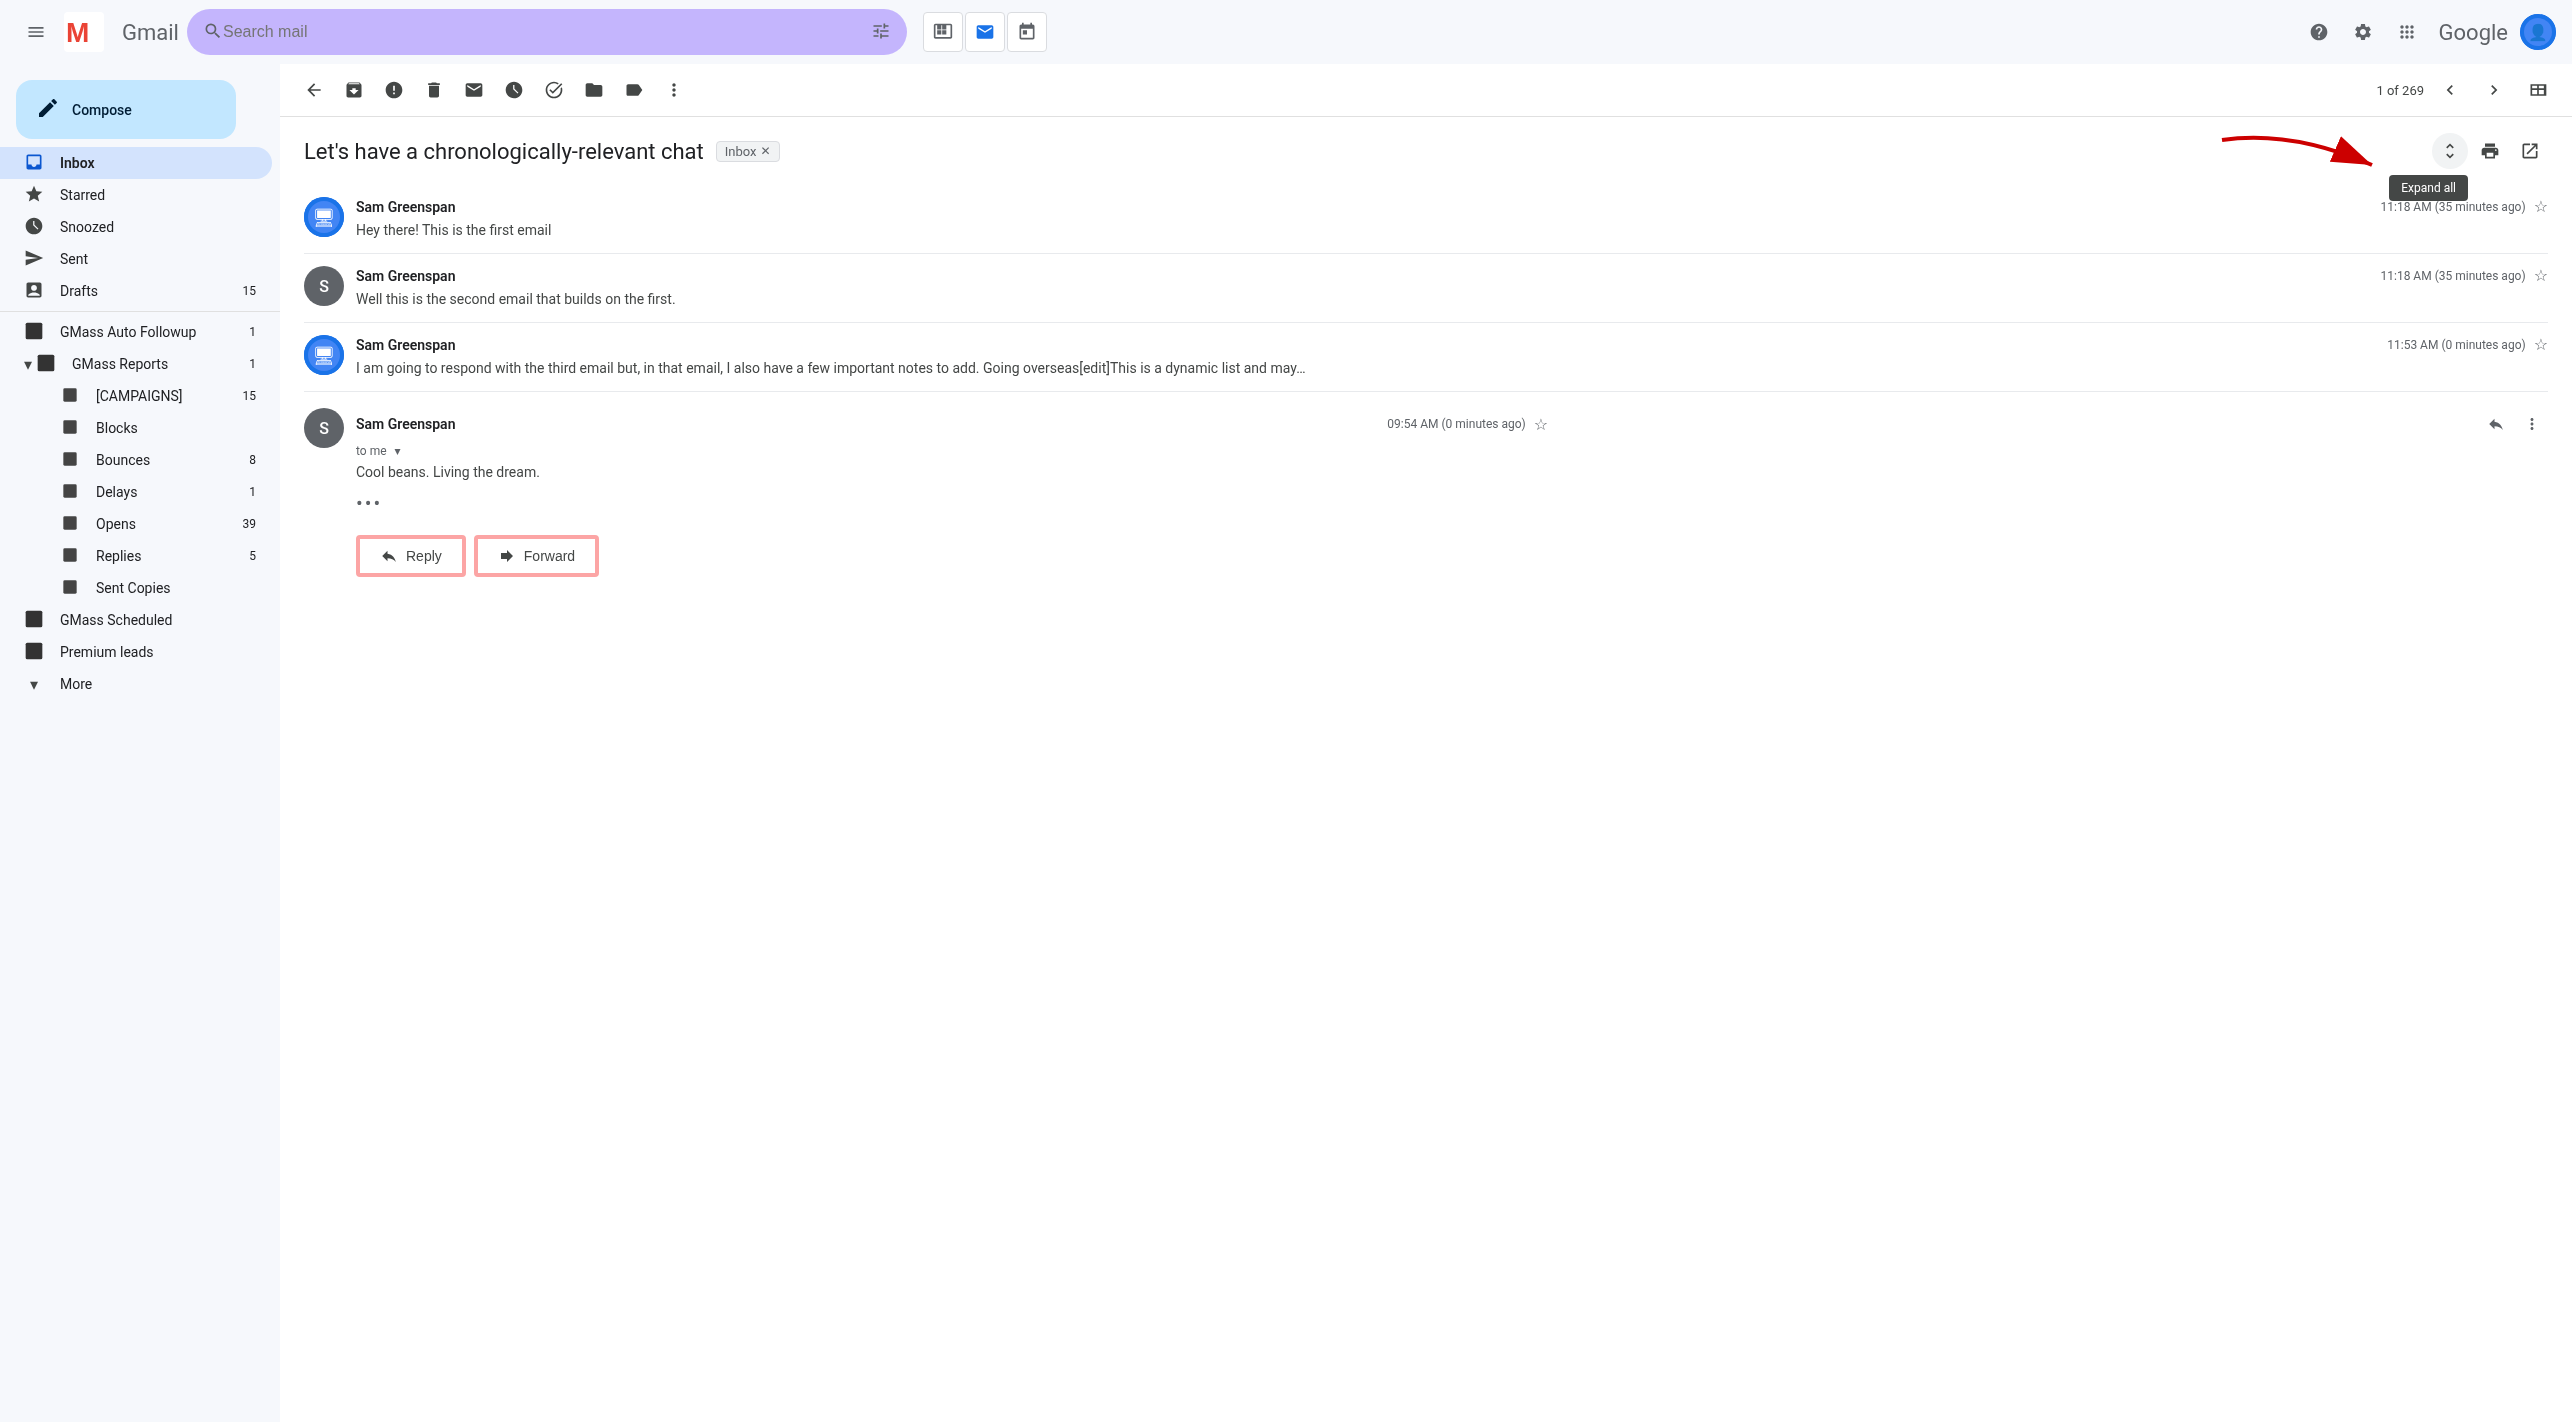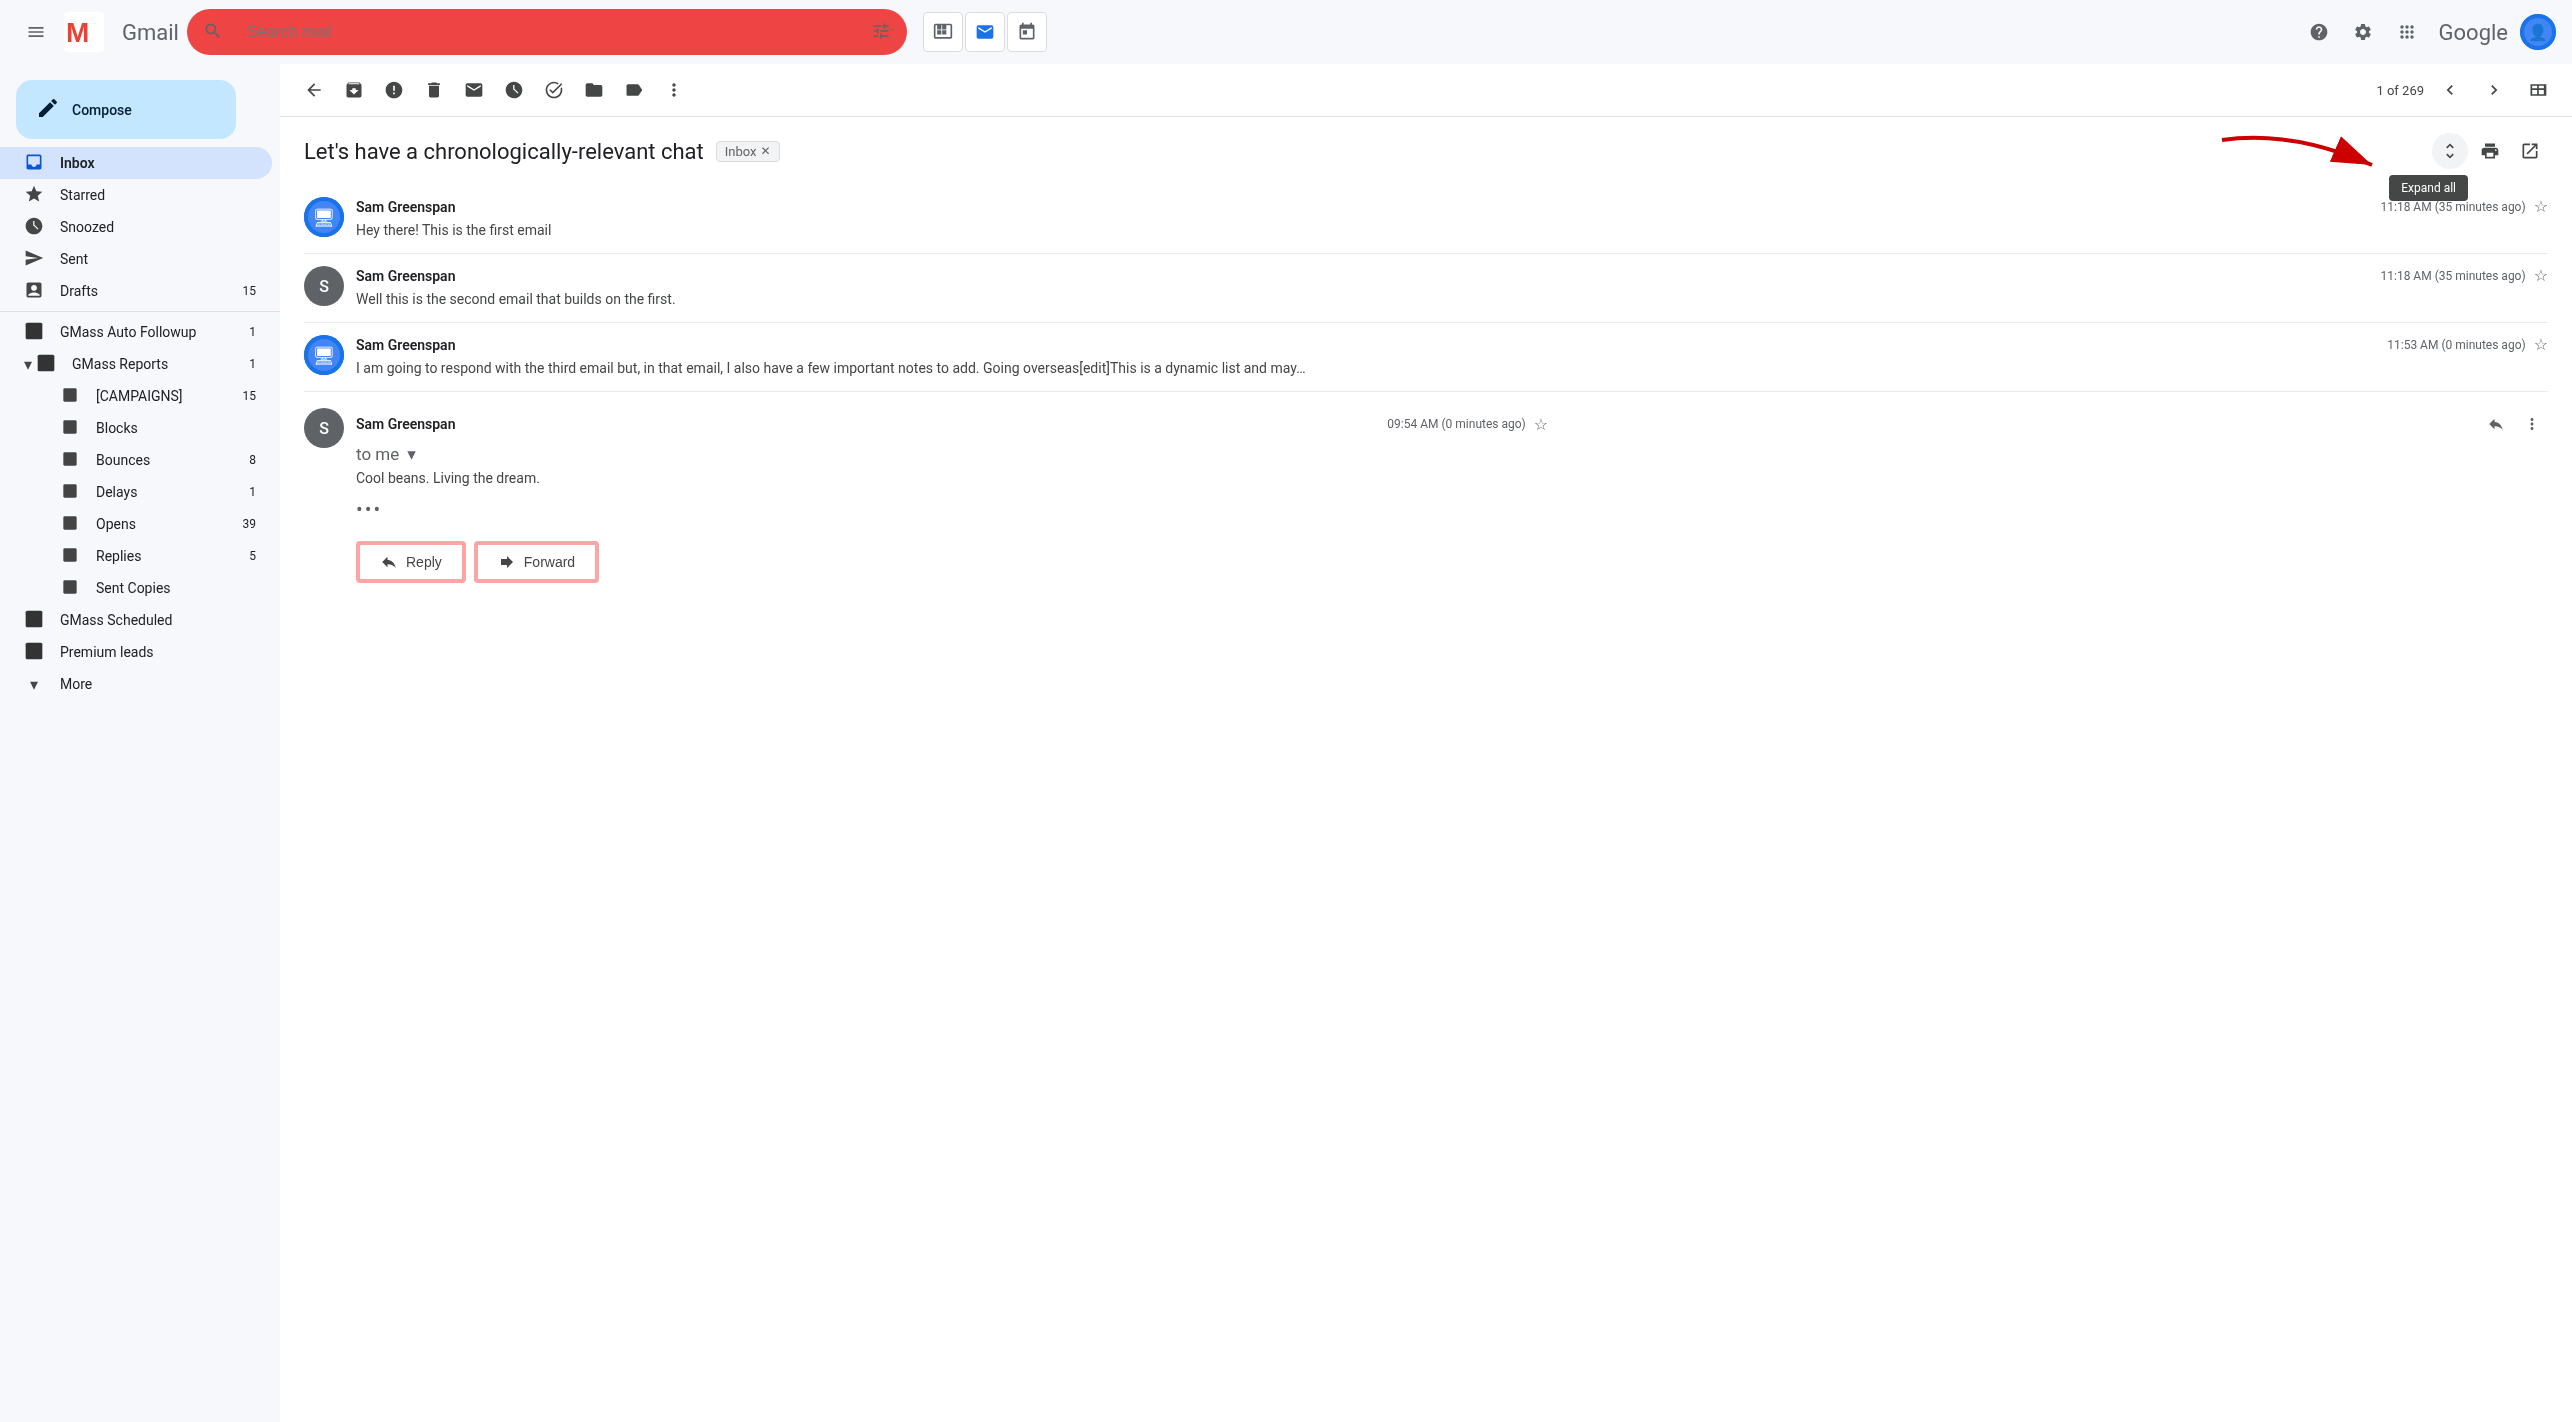--- a/index.html
+++ b/index.html
@@ -9,21 +9,21 @@
     .app { display: flex; flex-direction: column; height: 100vh; }
     .header { display: flex; align-items: center; padding: 8px 16px; background: #f6f8fc; height: 64px; gap: 8px; }
     .main { display: flex; flex: 1; overflow: hidden; }
     .sidebar { width: 280px; min-width: 280px; overflow-y: auto; padding: 8px 0; background: #f6f8fc; }
     .content { flex: 1; overflow-y: auto; background: #fff; display: flex; flex-direction: column; }
 
     
     .hamburger { width: 40px; height: 40px; display: flex; align-items: center; justify-content: center; border-radius: 50%; cursor: pointer; }
     .gmail-logo { display: flex; align-items: center; gap: 4px; margin-right: 8px; }
     .gmail-text { font-size: 22px; color: #5f6368; font-weight: 400; margin-left: 2px; }
-    .search-bar { flex: 1; max-width: 720px; display: flex; align-items: center; background: #ef4444; border-radius: 24px; padding: 0 16px; height: 46px; gap: 24px; }
+    .search-bar { flex: 1; max-width: 720px; display: flex; align-items: center; background: #c4b5fd; border-radius: 24px; padding: 0 16px; height: 46px; gap: 0; }
     .search-bar input { flex: 1; border: none; background: transparent; font-size: 16px; outline: none; color: #202124; }
     .search-icon-btn { color: #5f6368; cursor: pointer; }
     .search-options-btn { color: #5f6368; cursor: pointer; margin-left: auto; }
     .header-right { display: flex; align-items: center; gap: 4px; margin-left: auto; }
     .header-icon-btn { width: 40px; height: 40px; display: flex; align-items: center; justify-content: center; border-radius: 50%; cursor: pointer; color: #5f6368; }
     .google-text { font-size: 22px; color: #5f6368; font-weight: 400; margin: 0 8px; }
     .avatar { width: 36px; height: 36px; border-radius: 50%; background: #1a73e8; display: flex; align-items: center; justify-content: center; color: #fff; font-size: 14px; cursor: pointer; overflow: hidden; }
 
     
     .toolbar-icons { display: flex; align-items: center; gap: 2px; margin-left: 8px; }
@@ -64,21 +64,21 @@
     .email-message { display: flex; gap: 12px; padding: 12px 0; border-bottom: 1px solid #e8eaed; }
     .email-message:last-child { border-bottom: none; }
     .avatar-sm { width: 40px; height: 40px; border-radius: 50%; flex-shrink: 0; display: flex; align-items: center; justify-content: center; color: #fff; font-size: 16px; font-weight: 500; }
     .avatar-blue { background: #1a73e8; }
     .email-body { flex: 1; }
     .email-meta { display: flex; align-items: center; margin-bottom: 4px; }
     .sender-name { font-size: 14px; font-weight: 600; color: #202124; }
     .email-time { margin-left: auto; font-size: 12px; color: #5f6368; }
     .email-star { margin-left: 8px; color: #5f6368; cursor: pointer; font-size: 16px; }
     .email-snippet { font-size: 14px; color: #444746; line-height: 1.5; }
-    .email-to { font-size: 17px; color: #5f6368; margin-bottom: 4px; display: flex; align-items: center; gap: 8px; }
+    .email-to { font-size: 12px; color: #5f6368; margin-bottom: 4px; display: flex; align-items: center; gap: 8px; }
     .email-actions { display: flex; gap: 4px; margin-left: auto; }
     .email-action-btn { width: 32px; height: 32px; display: flex; align-items: center; justify-content: center; border-radius: 50%; cursor: pointer; color: #5f6368; }
 
     
     .smart-replies { display: flex; gap: 8px; margin: 12px 0; }
     .smart-reply-btn { border: 1px solid #1a73e8; border-radius: 16px; padding: 8px 16px; font-size: 14px; color: #1a73e8; background: #fff; cursor: pointer; }
 
     
     .reply-bar { display: flex; gap: 8px; margin-top: 8px; }
     .reply-btn { display: flex; align-items: center; gap: 8px; border: 4px solid #fca5a5; border-radius: 4px; padding: 8px 20px; font-size: 14px; color: #444746; background: #fff; cursor: pointer; }

